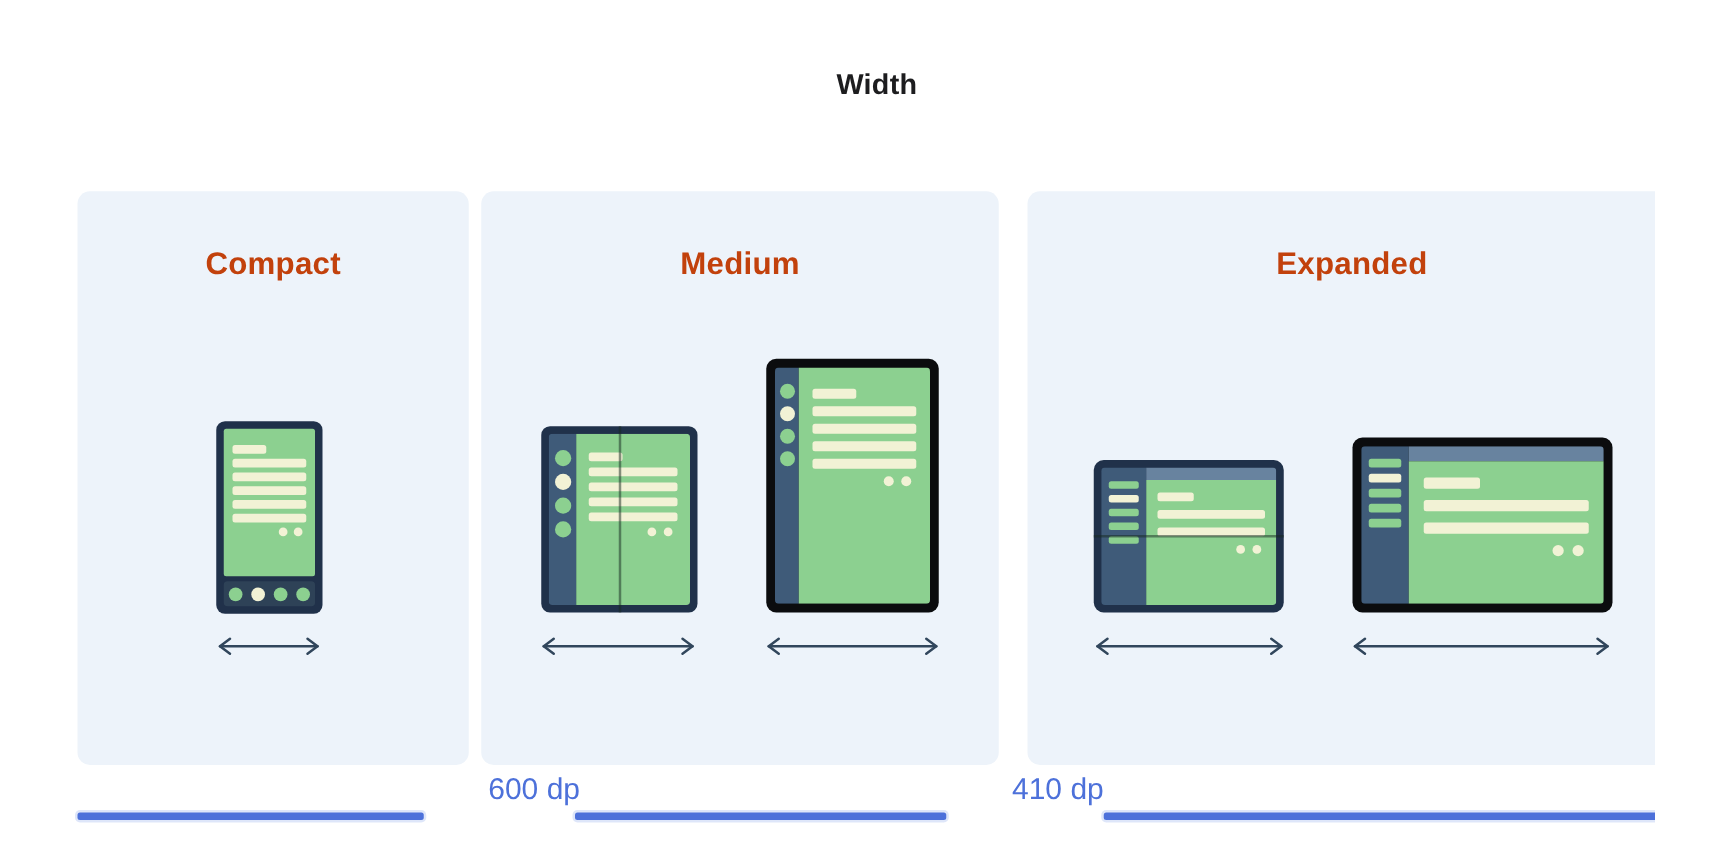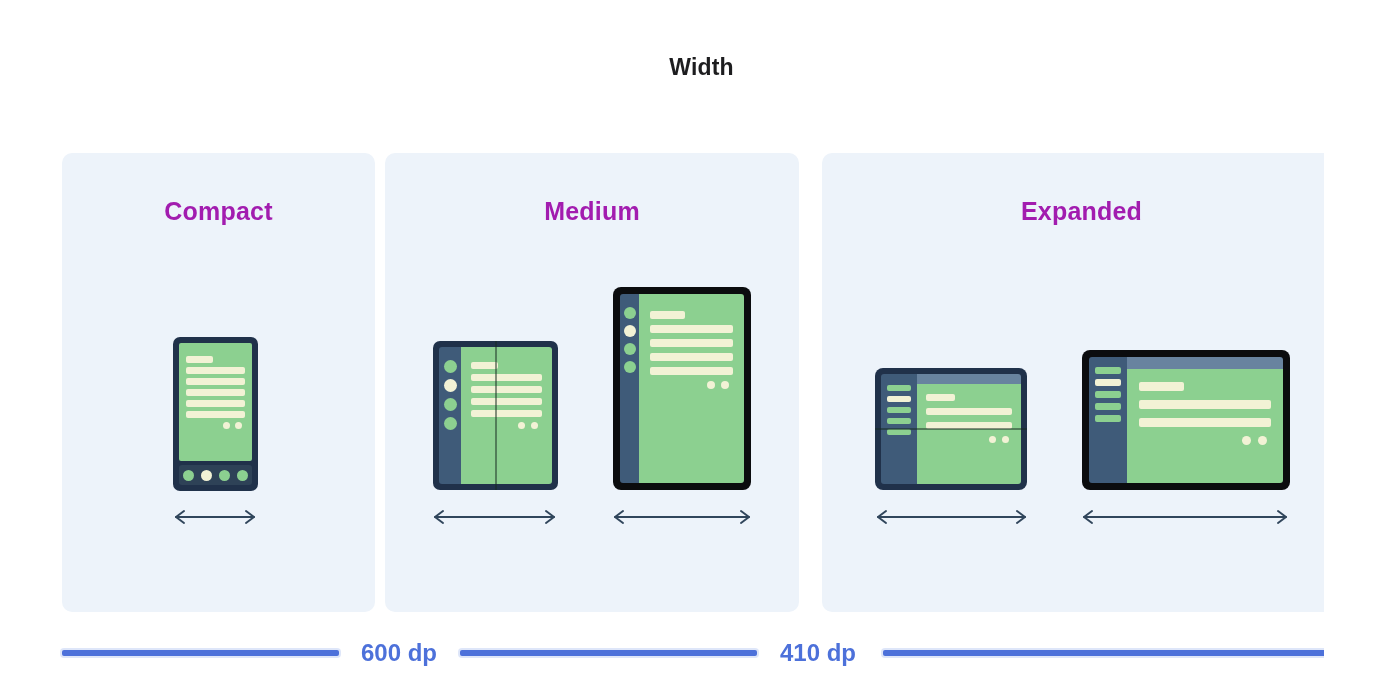--- a/index.html
+++ b/index.html
@@ -24,21 +24,21 @@
   .title-main{position:absolute;left:62px;top:54px;width:1279px;text-align:center;
     font-size:23px;font-weight:bold;color:var(--title-dark);letter-spacing:.2px;}
   .title-sub{position:absolute;left:62px;top:88px;width:1279px;text-align:center;
     font-size:22px;font-weight:bold;color:var(--subtitle-gray);letter-spacing:.3px;}
 
   .panel{position:absolute;top:153px;height:459px;background:var(--panel-bg);border-radius:10px;}
   .panel-compact{left:62px;width:313px;}
   .panel-medium{left:385px;width:414px;}
   .panel-expanded{left:822px;width:519px;}
   .panel-heading{position:absolute;top:44px;left:0;width:100%;text-align:center;
-    font-size:25px;font-weight:bold;color:#a21caf;letter-spacing:.2px;}
+    font-size:25px;font-weight:bold;color:#c2410c;letter-spacing:.2px;}
 
   .device{position:absolute;}
   .line{background:var(--cream);border-radius:2px;}
   .dot{border-radius:50%;}
   .dots-row{display:flex;justify-content:flex-end;}
   .dots-row .dot{background:var(--cream);}
 
   
   .phone{left:111px;top:184px;width:85px;height:154px;background:var(--frame-navy);
     border-radius:7px;padding:6px;display:flex;flex-direction:column;gap:4px;}
@@ -112,22 +112,22 @@
   .arrow svg{display:block;}
   .arrow line,.arrow polyline{stroke:var(--arrow-navy);stroke-width:2;fill:none;
     stroke-linecap:round;stroke-linejoin:round;}
 
   
   .scale-seg{position:absolute;top:650px;height:6px;background:var(--accent-blue);
     border-radius:2px;box-shadow:0 0 0 2px rgba(205,217,246,0.65);}
   .seg1{left:62px;width:277px;}
   .seg2{left:460px;width:297px;}
   .seg3{left:883px;width:459px;}
-  .scale-label{position:absolute;top:639px;width:130px;text-align:center;
-    font-size:24px;font-weight:bold;color:var(--accent-blue);}
+  .scale-label{position:absolute;top:618px;width:130px;text-align:right;
+    font-size:24px;font-weight:normal;color:var(--accent-blue);}
   .label-600{left:334px;}
   .label-840{left:753px;}
 </style>
 </head>
 <body>
 
 <div class="canvas">
 
   <div class="title-main">Width</div>
 

